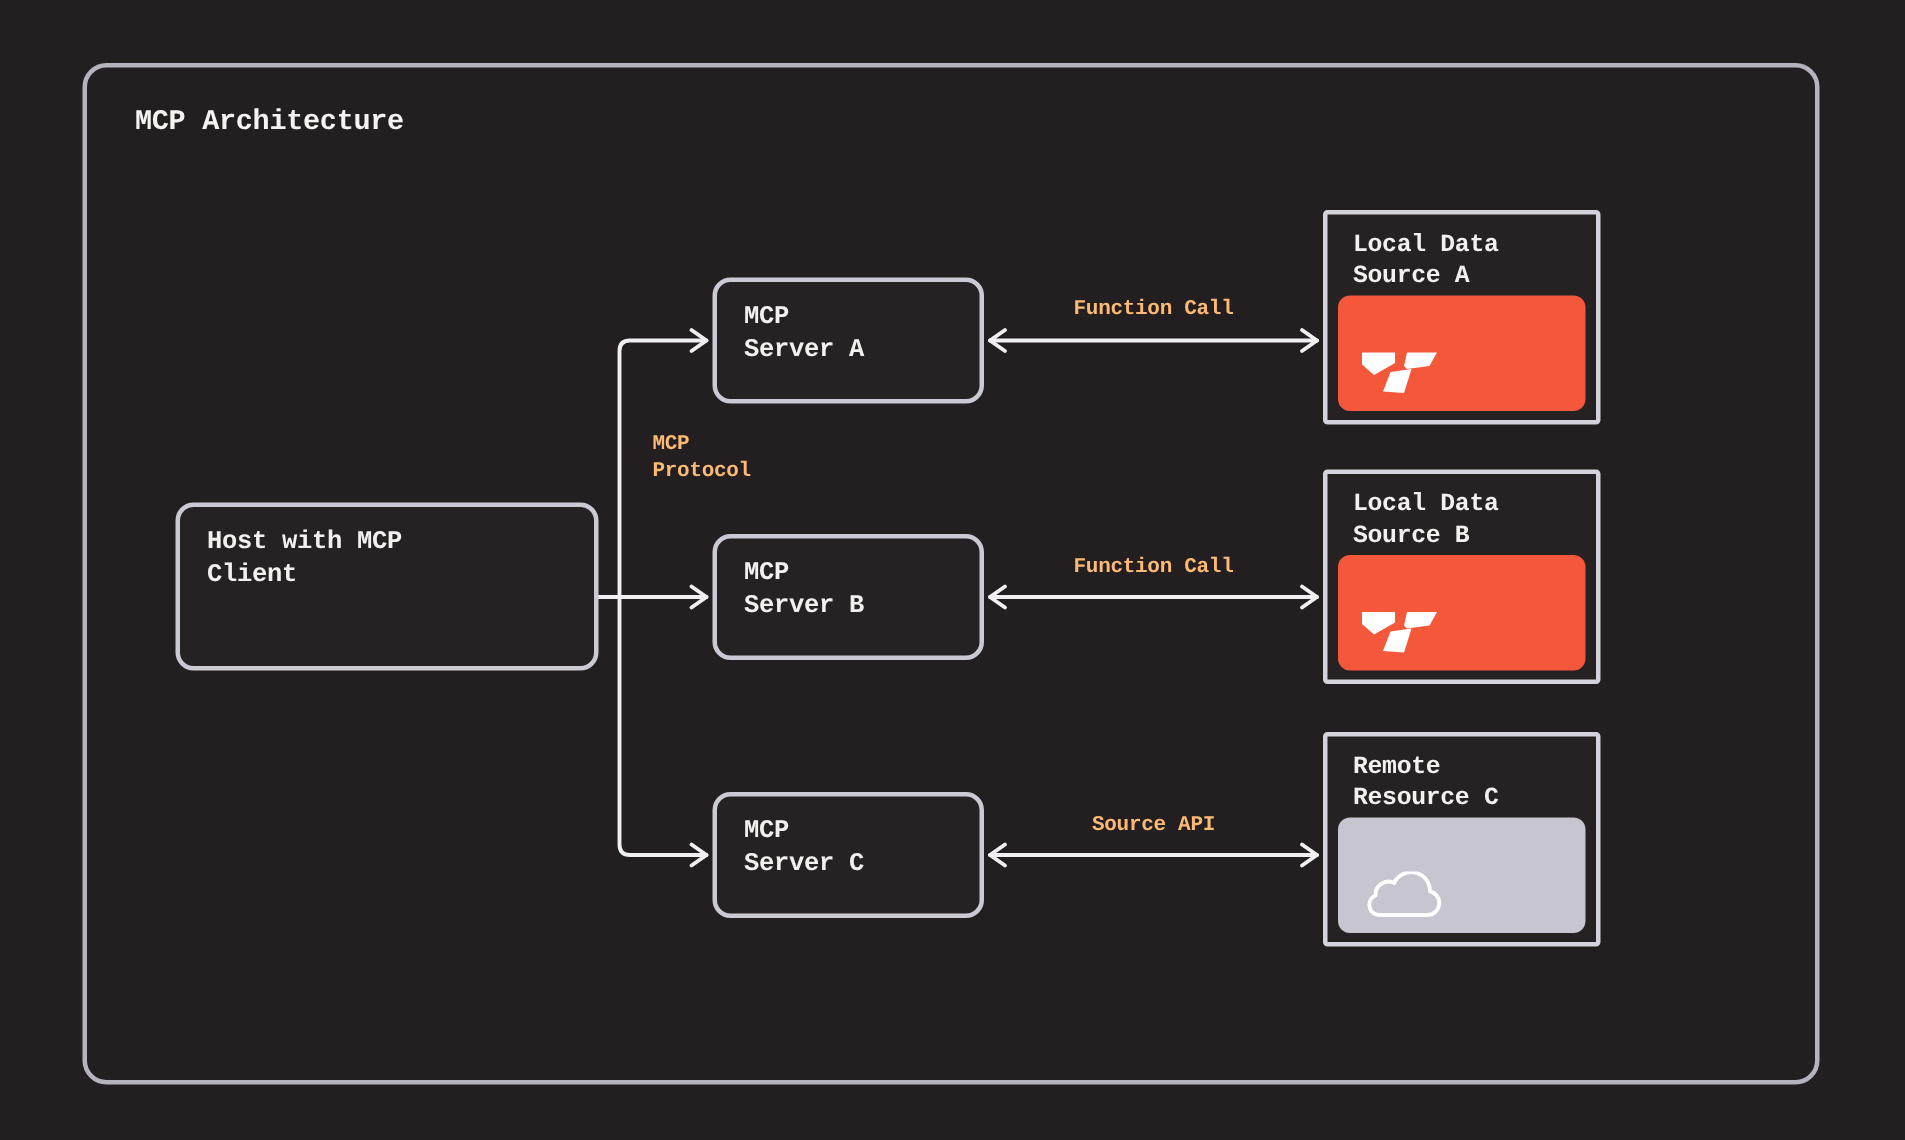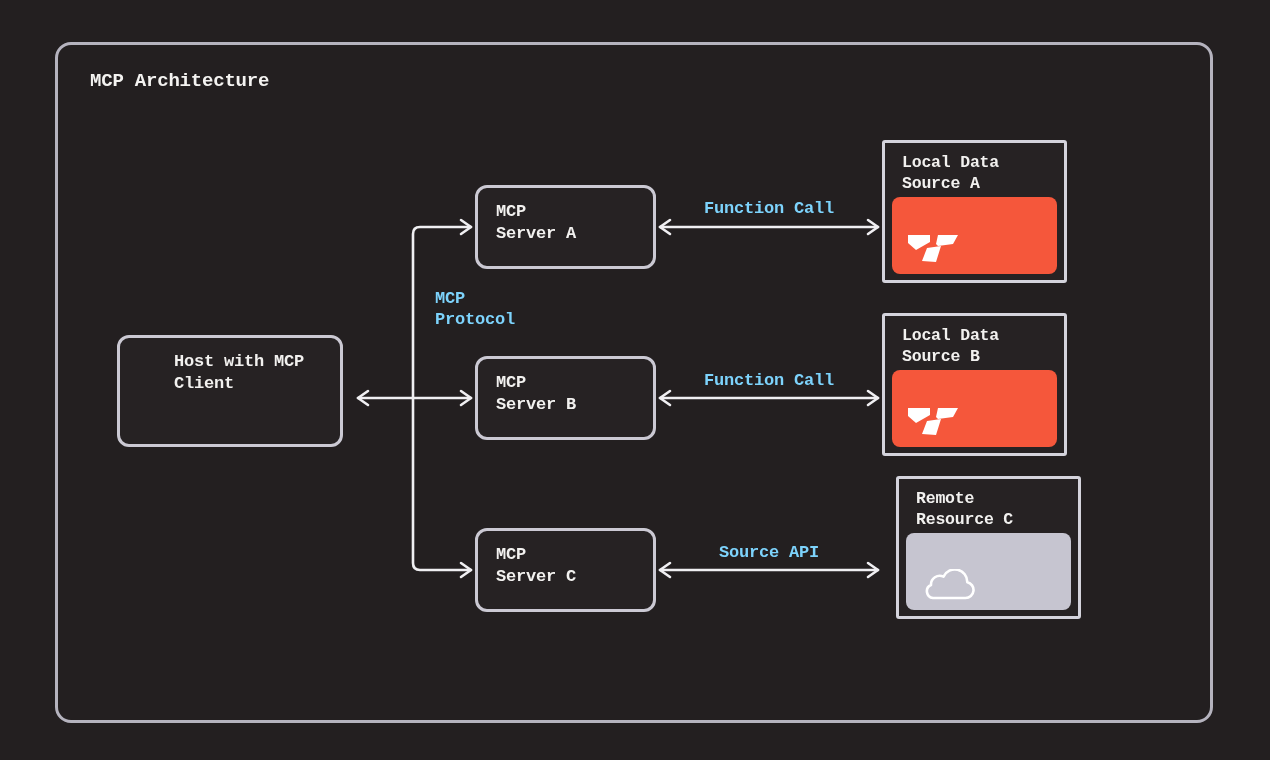--- a/index.html
+++ b/index.html
@@ -25,45 +25,45 @@
     position:absolute;
     border:3px solid #CBC9D3; border-radius:12px;
     background:#262223;
   }
   .node .label {
     display:block; padding:13px 18px;
     font-size:17px; font-weight:bold; line-height:1.28;
     letter-spacing:-0.2px; white-space:pre-line; color:#F2F1EF;
   }
 
-  .host { left:117px; top:335px; width:226px; height:112px;padding-left:36px; }
+  .host { left:117px; top:335px; width:282px; height:112px; }
 
   .server { left:475px; width:181px; height:84px; }
   .server-a { top:185px; }
   .server-b { top:356px; }
   .server-c { top:528px; }
 
   .source { left:882px; width:185px; height:143px; border-color:#D4D3DC; border-radius:3px; }
   .source-a { top:140px; }
   .source-b { top:313px; }
-  .source-c { top:476px;margin-left:14px; }
+  .source-c { top:488px; }
   .source .label { padding:9px 17px; font-size:16.5px; }
   .panel {
     position:absolute; left:7px; right:7px; bottom:6px; height:77px;
     border-radius:8px;
   }
   .panel--orange { background:#F5573B; }
   .panel--gray   { background:#C6C5D0; }
   .panel svg { position:absolute; }
   .ylogo { left:15px; top:36px; width:52px; height:30px; }
   .cloud { left:13px; top:36px; width:62px; height:34px; }
 
   .floating-label {
-    position:absolute; font-size:17px; font-weight:bold; line-height:1.25;
-    letter-spacing:-0.2px; white-space:pre-line; color:#7dd3fc;
+    position:absolute; font-size:14px; font-weight:bold; line-height:1.25;
+    letter-spacing:-0.2px; white-space:pre-line; color:#fdba74;
   }
   .protocol-label { left:435px; top:288px; }
   .conn-label { width:218px; left:660px; text-align:center; }
   .conn-label-a { top:198px; }
   .conn-label-b { top:370px; }
   .conn-label-c { top:542px; }
 
   .wires { position:absolute; left:0; top:0; width:1270px; height:760px; pointer-events:none; }
   .wires path {
     stroke:#F0EFF2; stroke-width:2.6; fill:none;

